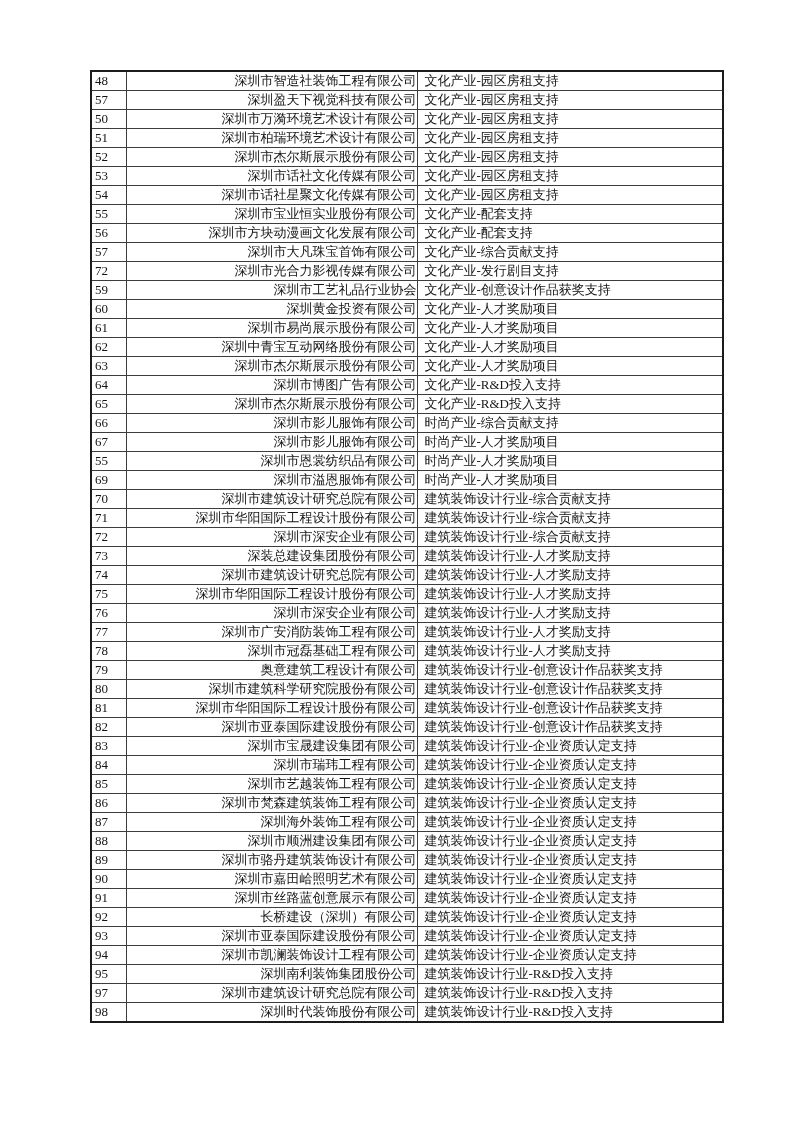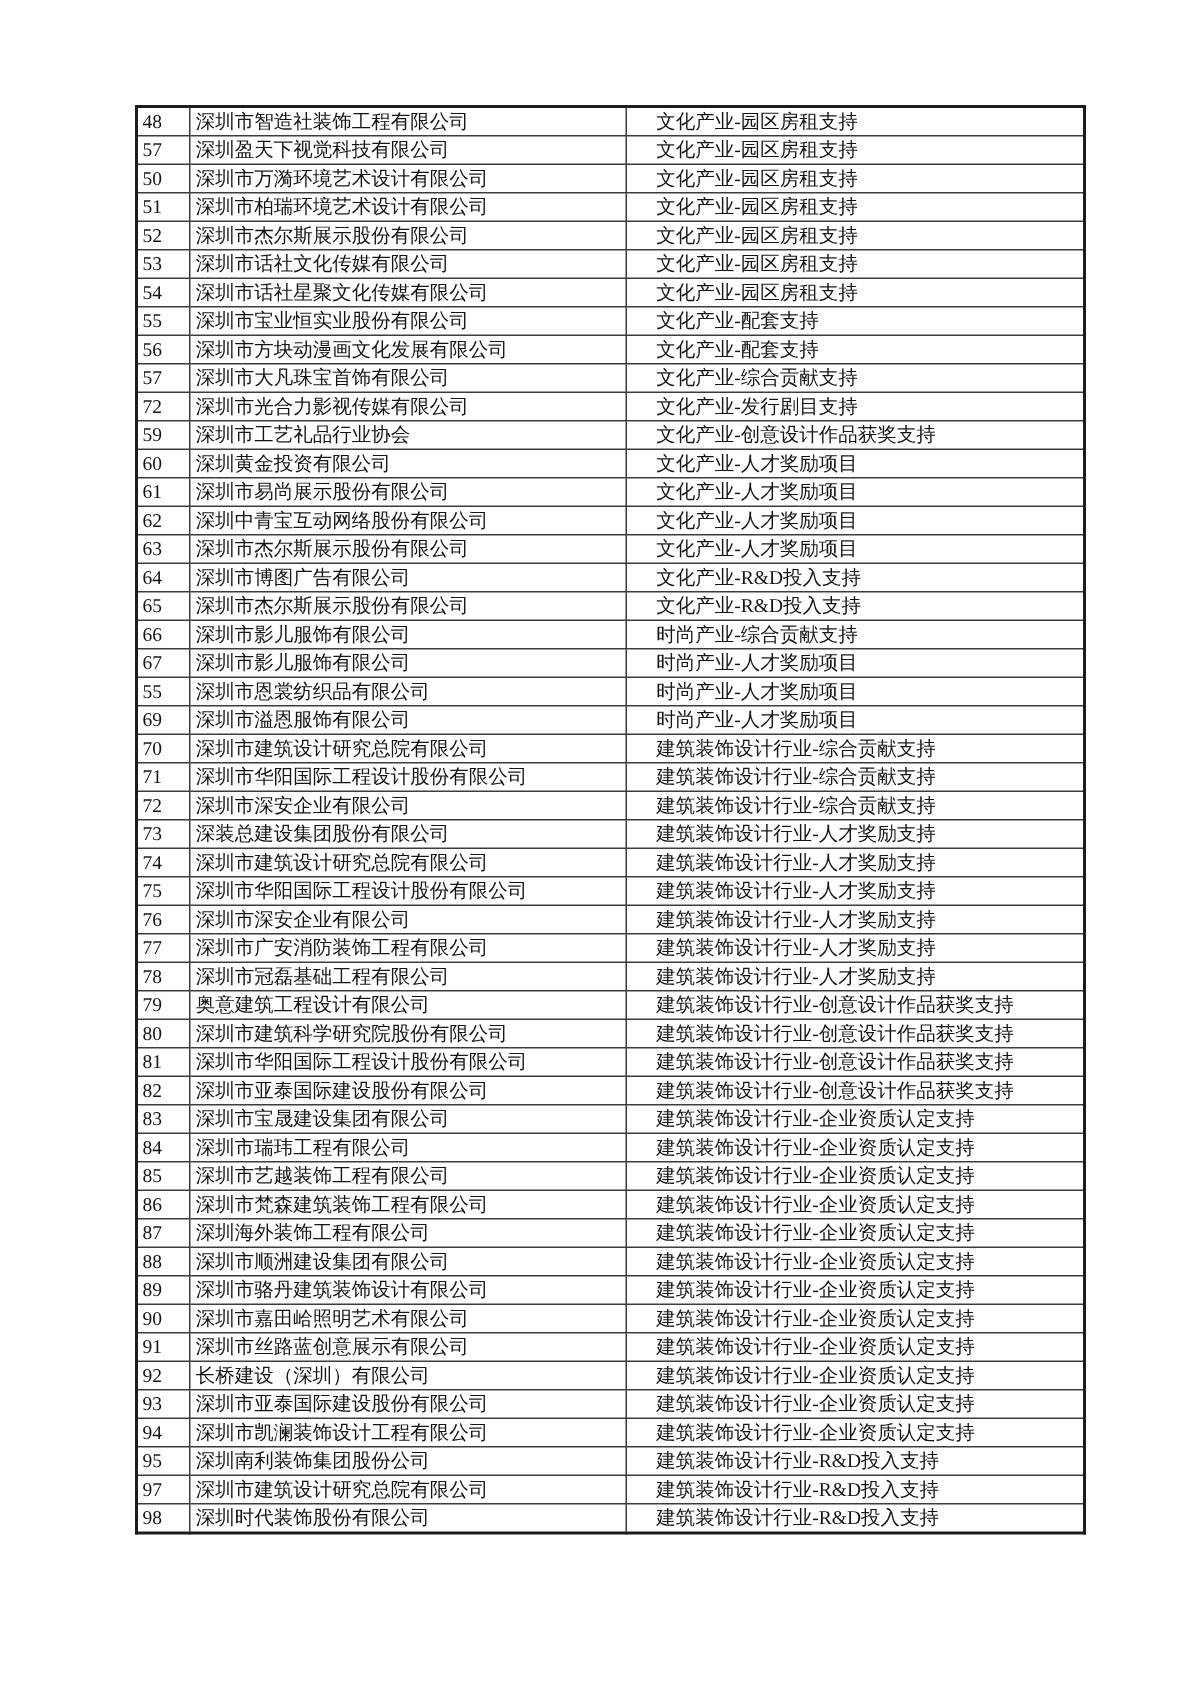--- a/index.html
+++ b/index.html
@@ -35,22 +35,22 @@
     border: 1px solid var(--grid);
     height: 18px;
     line-height: 18px;
     font-size: 13px;
     color: var(--text);
     white-space: nowrap;
     overflow: hidden;
     vertical-align: middle;
   }
   td.c-num  { padding-left: 3px; }
-  td.c-name { padding-left: 4px; }
-  td.c-cat  { padding-left: 20px; }
+  td.c-name { padding-left: 4px; text-align: right; }
+  td.c-cat  { padding-left: 7px; }
   .footer {
     position: absolute;
     left: 0;
     right: 0;
     top: 1096px;
     text-align: right;
     font-size: 13px;
     color: var(--text);
     letter-spacing: 1px;
     margin-left: 13px;

